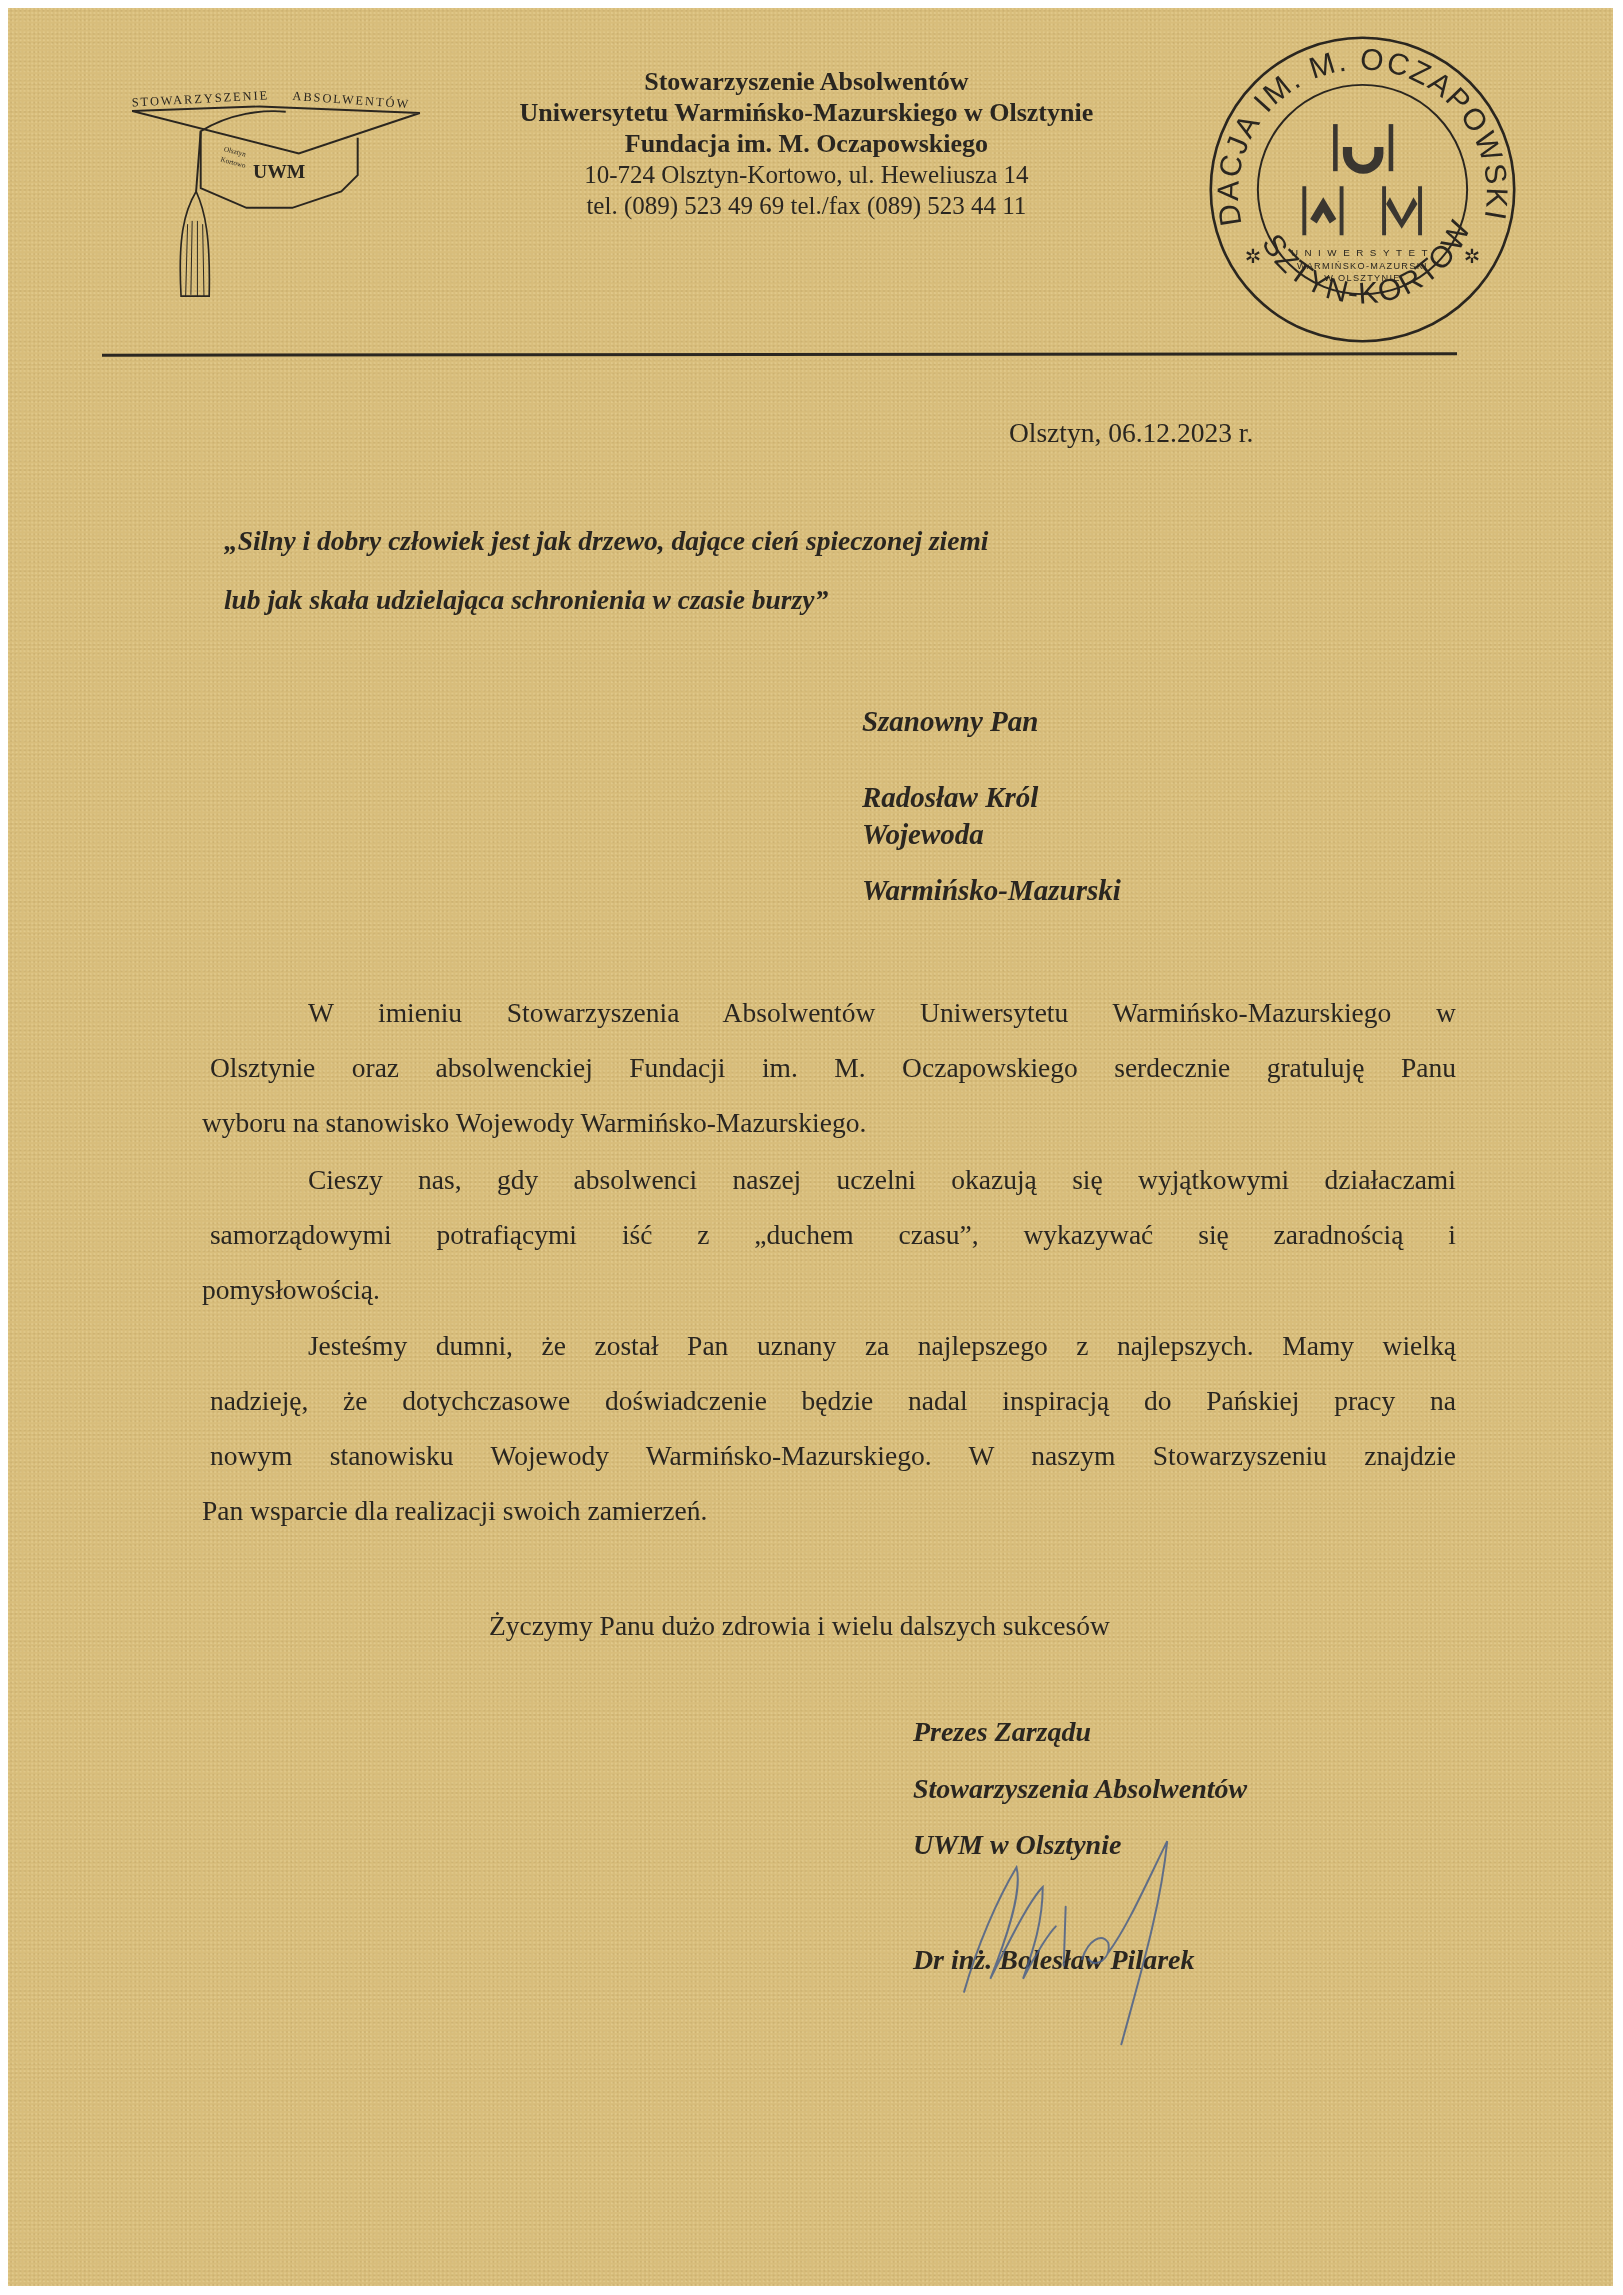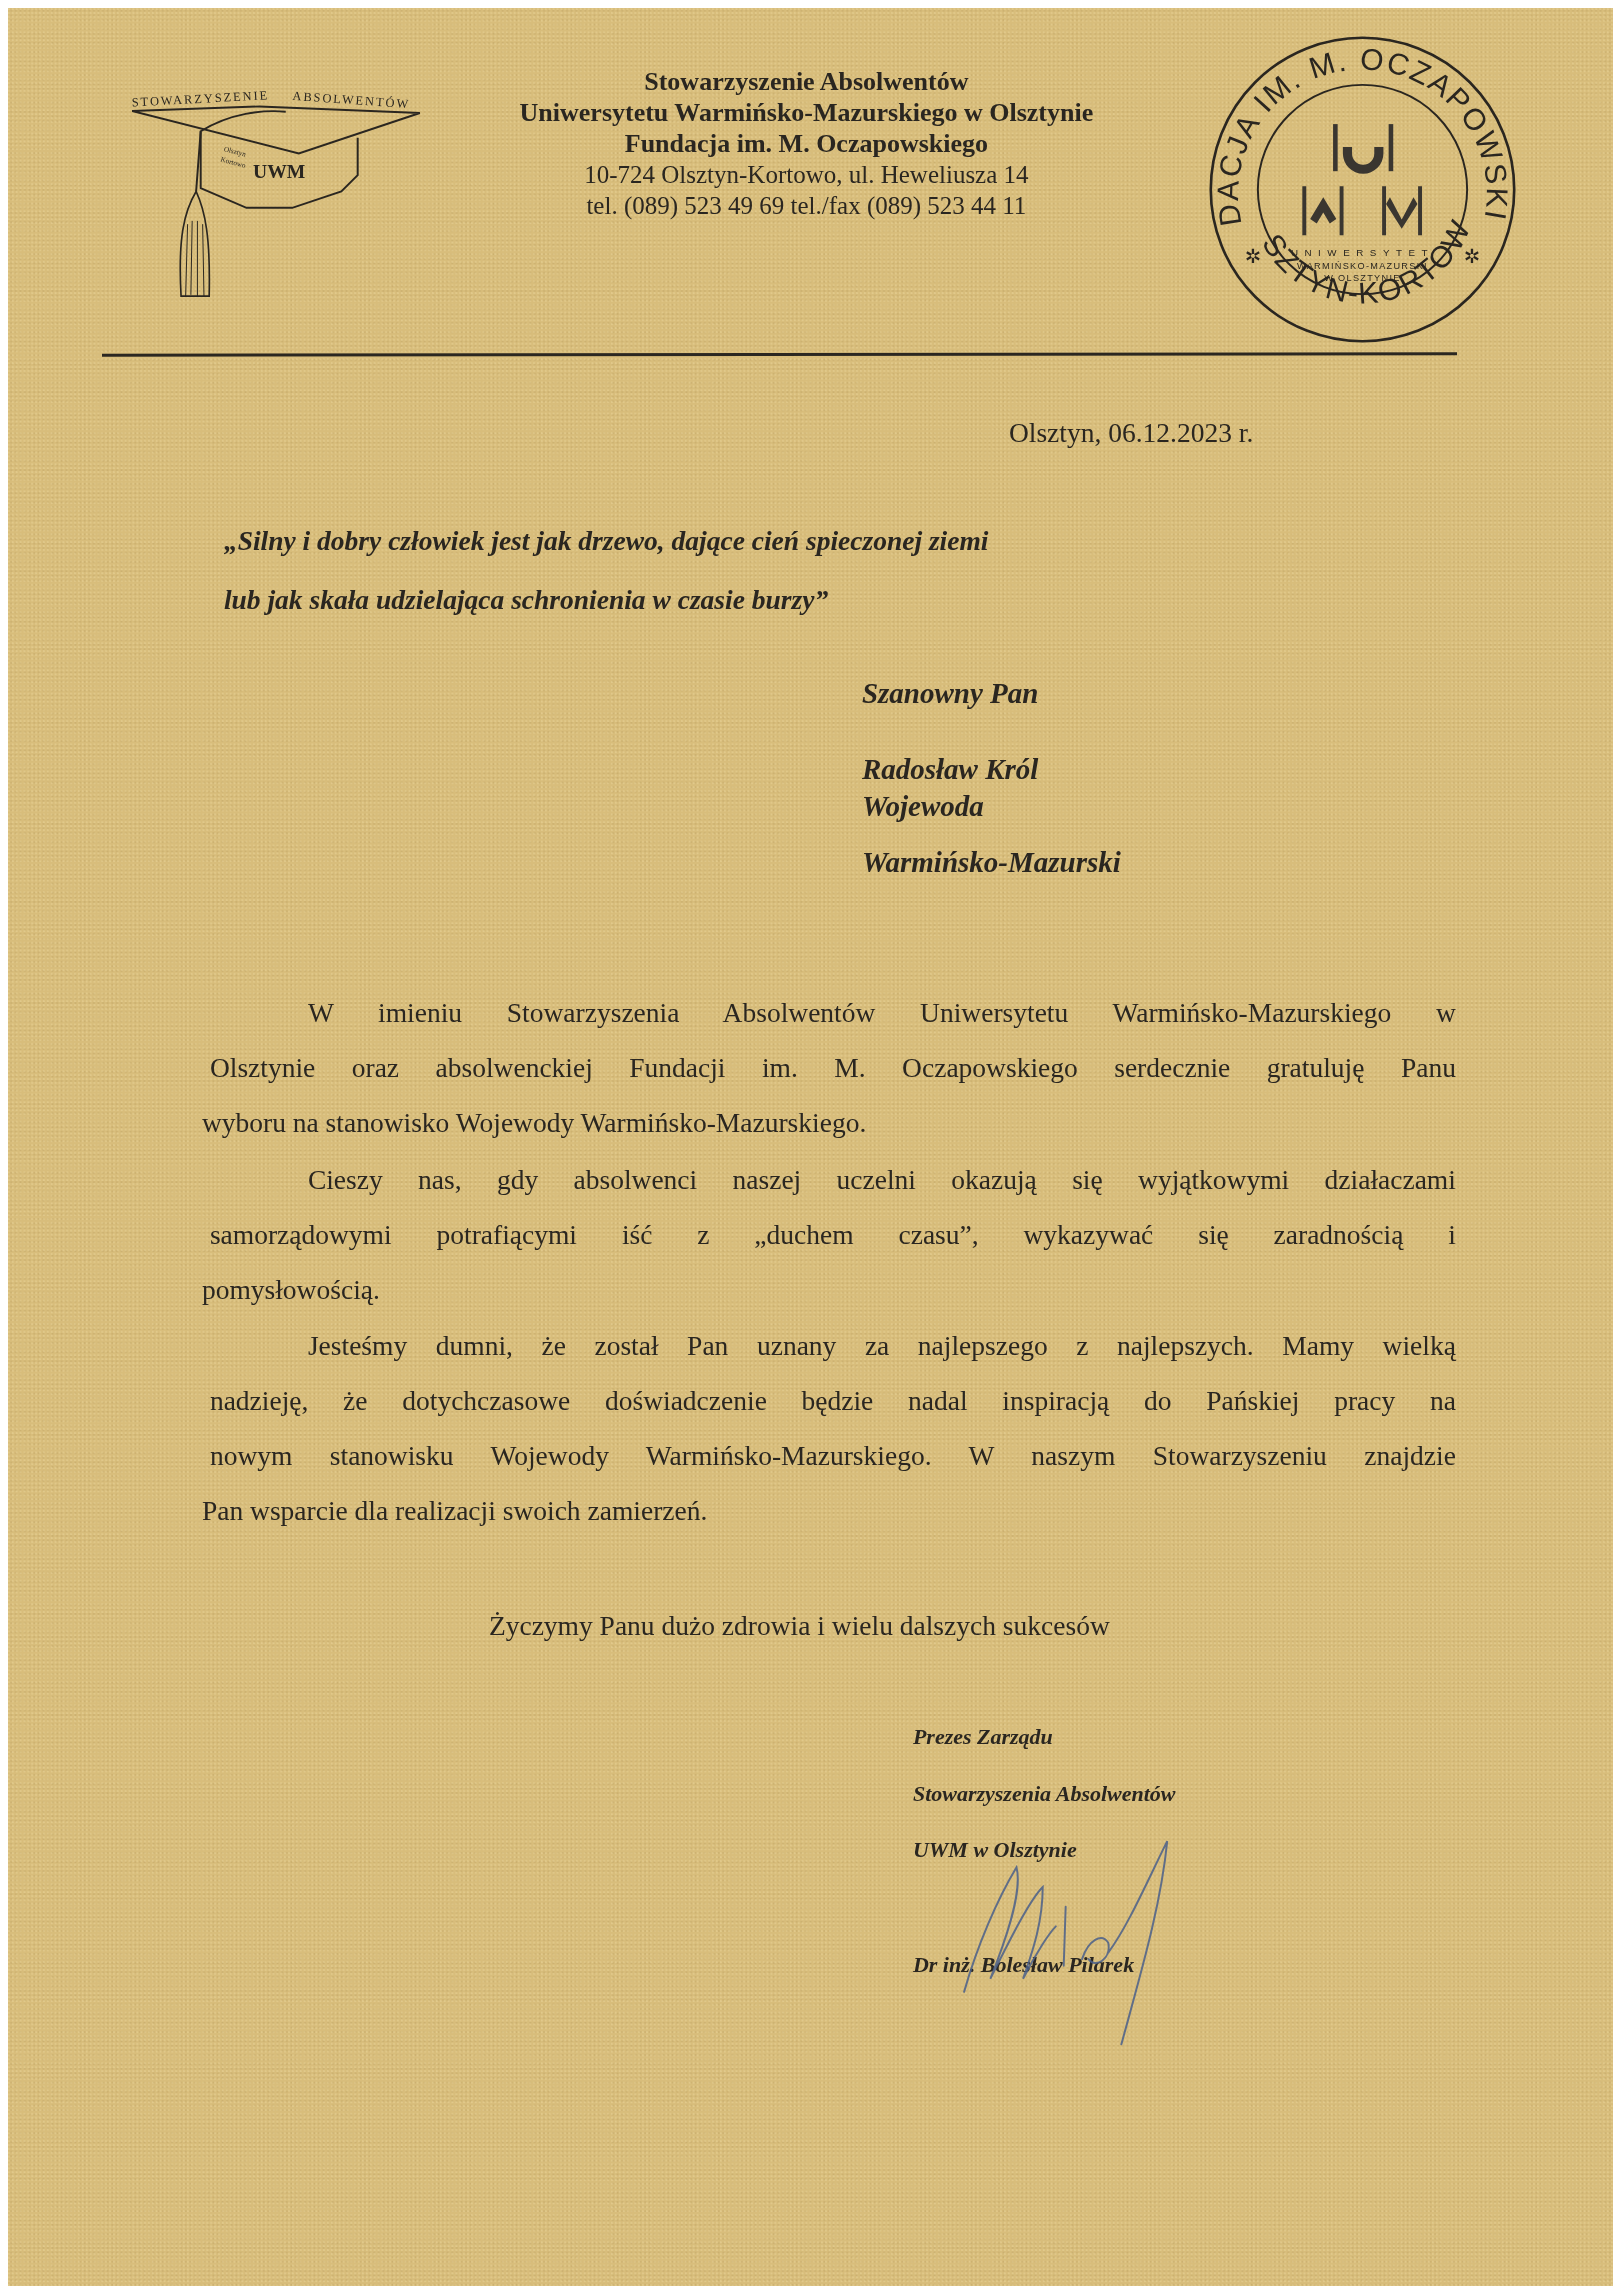--- a/index.html
+++ b/index.html
@@ -23,30 +23,30 @@
   .seal { position:absolute; left:1191px; top:18.3px; width:327px; height:327px; }
 
   .rule { position:absolute; left:94px; top:345px; width:1355px; height:2.6px; background:#2b2721; transform:rotate(-0.06deg); }
 
   .date { position:absolute; left:1001px; top:409px; font-size:27.5px; }
 
   .quote { position:absolute; left:216px; font-style:italic; font-weight:bold; font-size:27.5px; }
   .q1 { top:517px; }
   .q2 { top:576px; }
 
-  .recip { position:absolute; left:854px; font-style:italic; font-weight:bold; font-size:29px; }
+  .recip { position:absolute; left:854px; font-style:italic; font-weight:bold; font-size:29px;margin-top:28px; }
 
   .para { position:absolute; left:194px; width:1254px; font-size:27.5px; text-align:justify; text-align-last:left; line-height:55px; }
   .para .ind { display:inline-block; width:98px; }
   .just-line { display:block; text-align:justify; text-align-last:justify;margin-left:8px; }
   .last-line { display:block; text-align:left; }
 
   .wish { position:absolute; left:481px; top:1602px; font-size:27.5px; }
 
-  .sig { position:absolute; left:905px; font-style:italic; font-weight:bold; font-size:22px;margin-top:8px; }
+  .sig { position:absolute; left:905px; font-style:italic; font-weight:bold; font-size:28px; }
   .signature { position:absolute; left:943px; top:1820px; width:249px; height:236px; }
 </style>
 </head>
 <body>
 
 <div class="paper">
 
   <svg class="logo-left" viewBox="0 0 480 360">
     <text x="0" y="40" font-family="Liberation Serif, serif" font-size="19" letter-spacing="3" fill="#2a2620" transform="rotate(-3 0 40)">STOWARZYSZENIE</text>
     <text x="245" y="30" font-family="Liberation Serif, serif" font-size="19" letter-spacing="3" fill="#2a2620" transform="rotate(4 245 30)">ABSOLWENTÓW</text>

